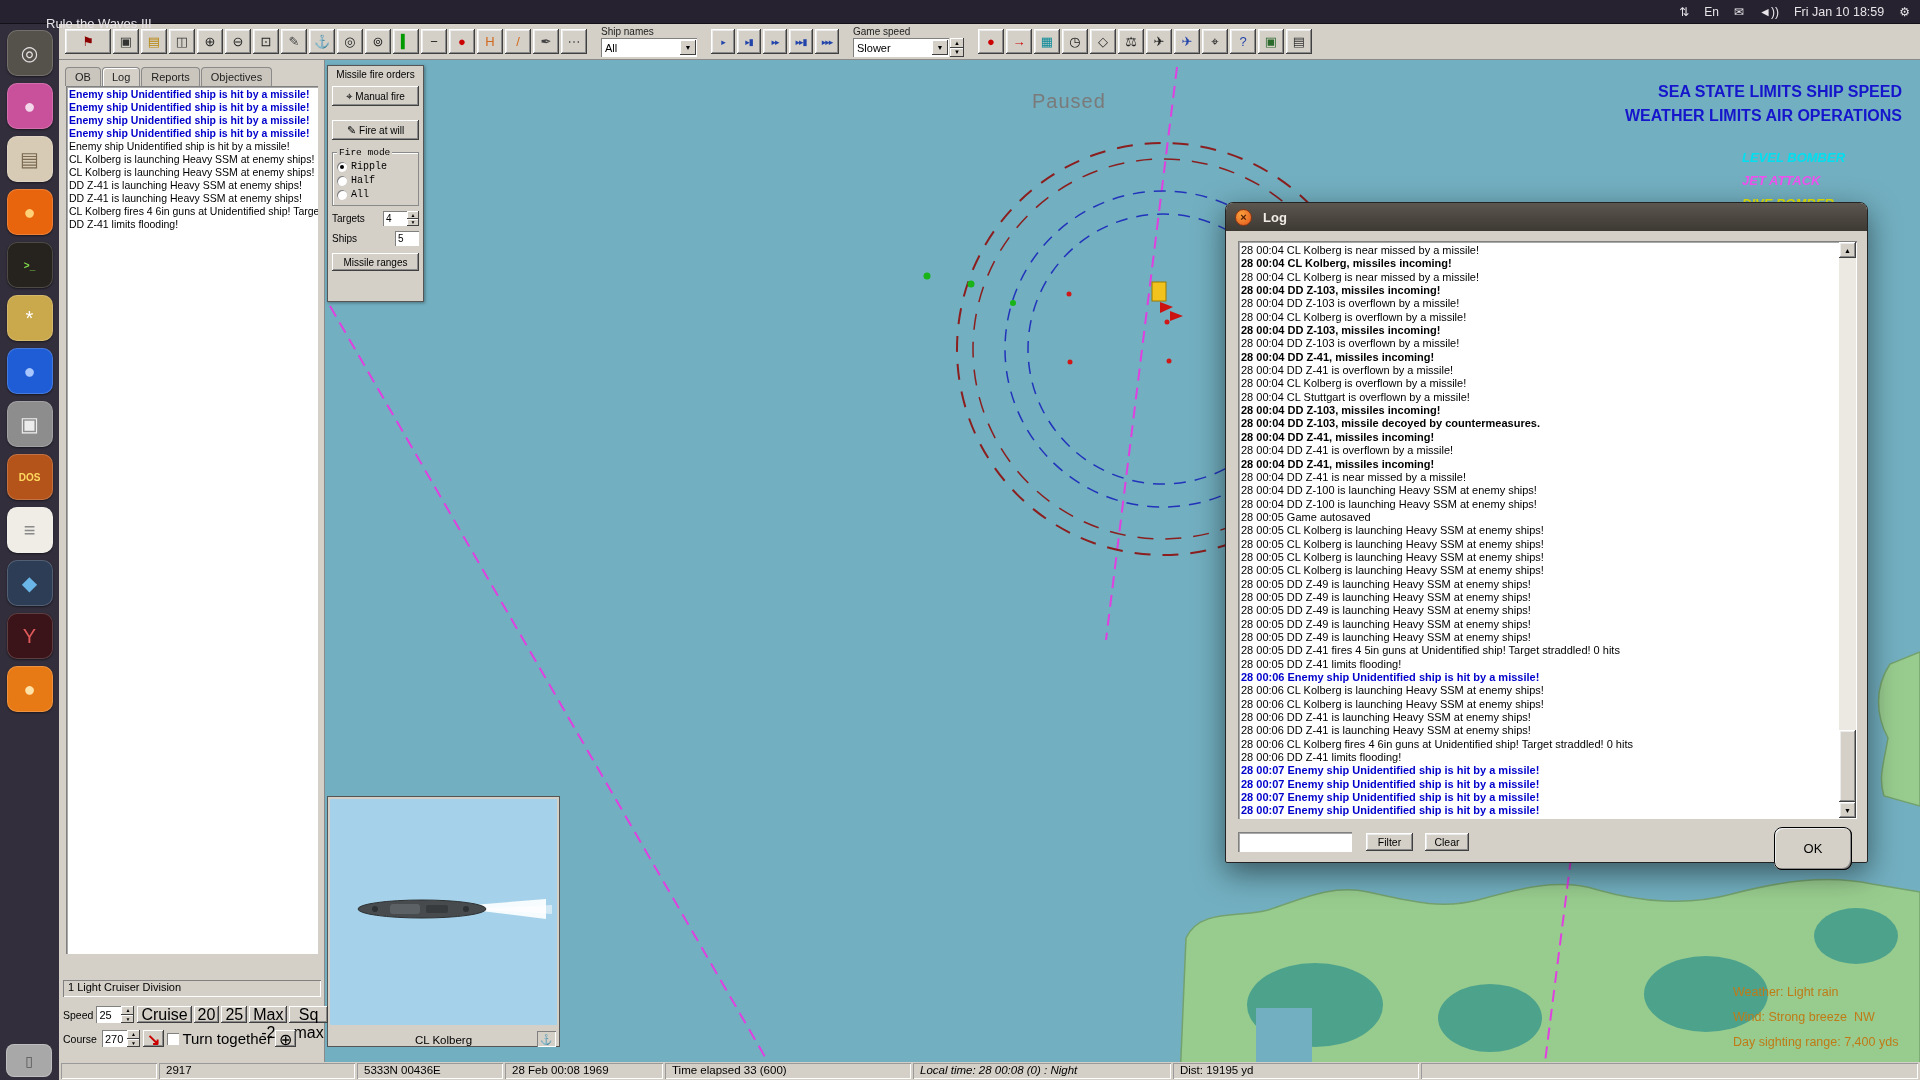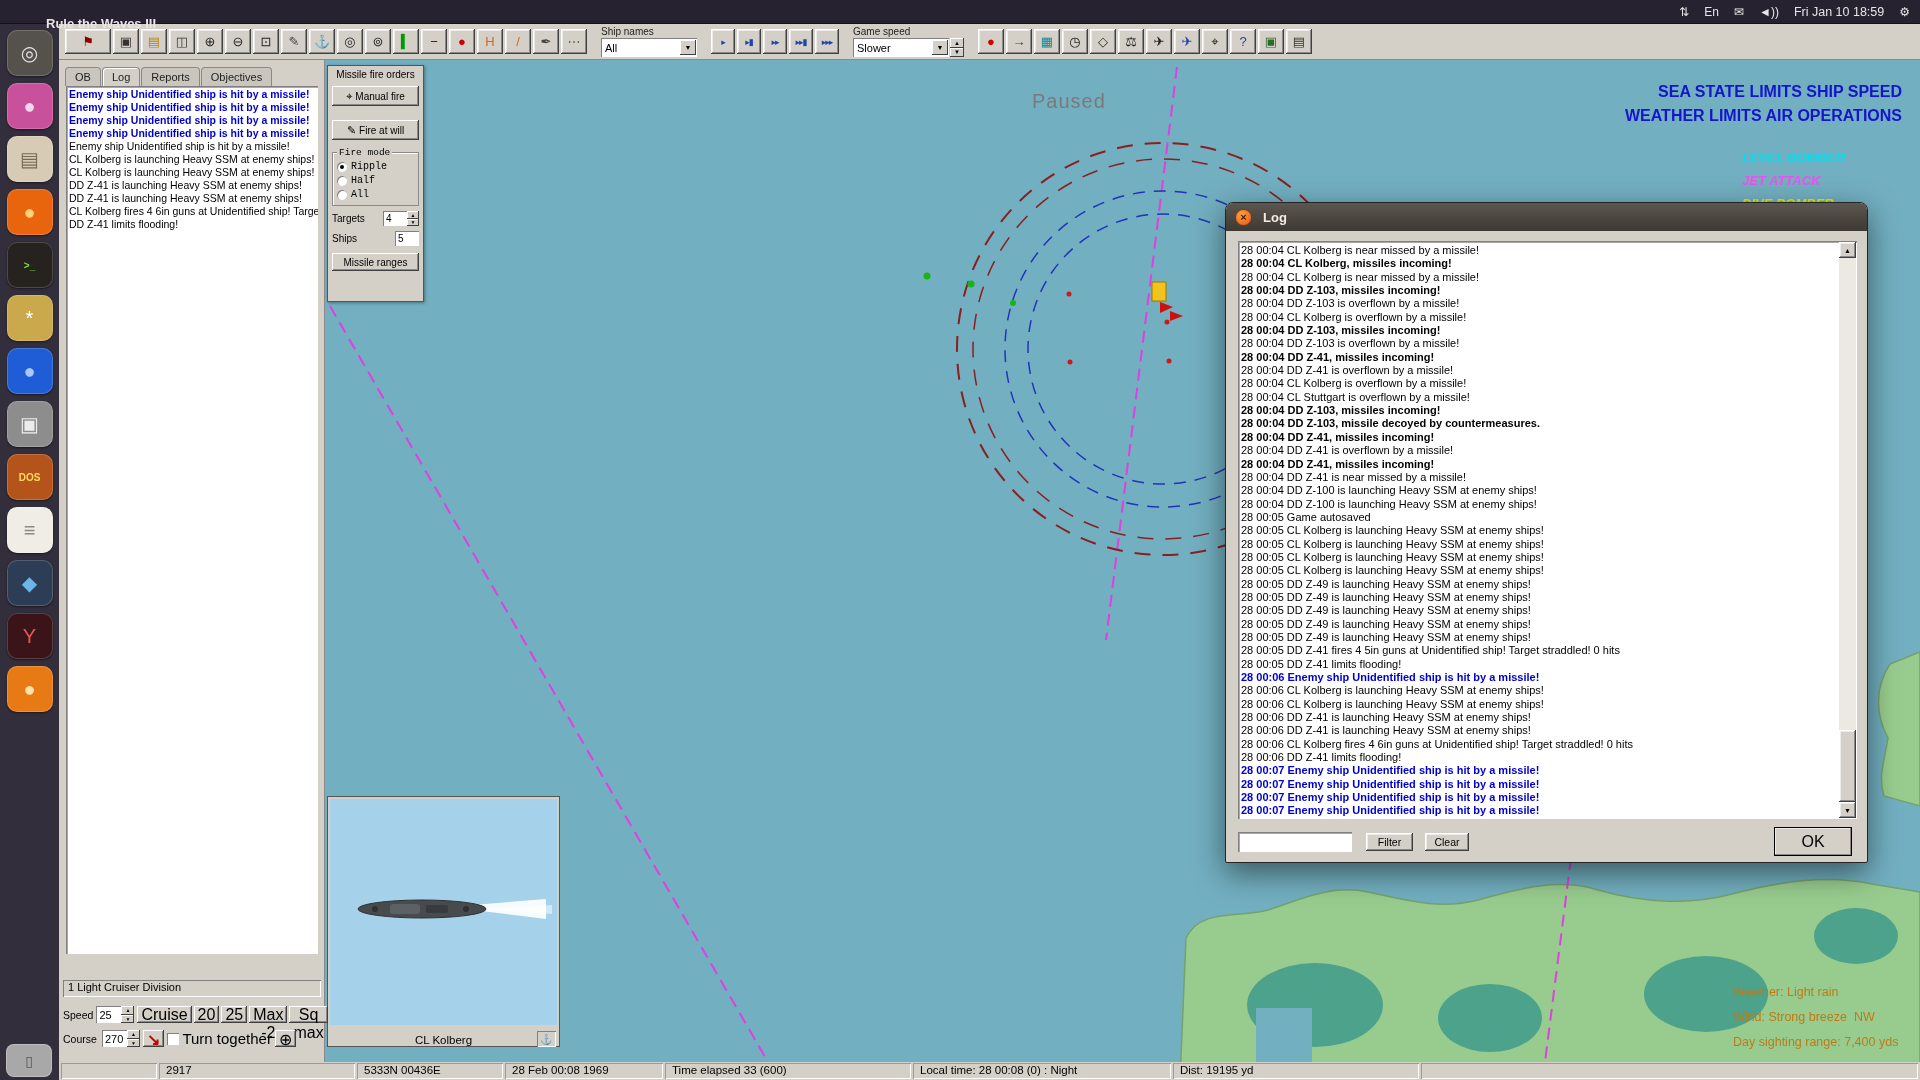--- a/index.html
+++ b/index.html
@@ -18,21 +18,21 @@
   .warn{font-size:16px;font-weight:bold;color:#1515cc;line-height:24px;}
   #air-legend{position:absolute;left:1742px;top:146px;z-index:2;}
   .legend{font-size:13px;font-weight:bold;line-height:23px;font-style:italic;}
   #weather{position:absolute;left:1733px;top:980px;z-index:2;}
   .wline{font-size:12.5px;color:#bf7a16;line-height:25px;white-space:pre;}
 
   
   #topbar{position:absolute;left:0;top:0;width:1920px;height:24px;background:#262230;color:#e8e4e8;
           z-index:30;display:flex;align-items:center;justify-content:space-between;font-size:13px;
           border-bottom:1px solid #141018;box-sizing:border-box;}
-  #topbar .title{margin-left:46px;font-weight:bold;margin-top:24px;}
+  #topbar .title{margin-left:46px;font-weight:normal;margin-top:24px;}
   .tbright{display:flex;align-items:center;gap:15px;margin-right:10px;}
   .ind{font-size:12px;}
   .ind.clock{font-size:12.5px;}
 
   
   #dock{position:absolute;left:0;top:24px;width:59px;height:1056px;background:#322e3c;z-index:29;
         box-sizing:border-box;padding-top:6px;}
   #dock-items{display:flex;flex-direction:column;align-items:center;gap:7px;}
   .dock-tile{width:46px;height:46px;border-radius:10px;display:flex;align-items:center;justify-content:center;
              font-size:20px;box-shadow:inset 0 0 0 1px rgba(255,255,255,.18),0 1px 2px rgba(0,0,0,.5);}
@@ -130,29 +130,29 @@
   .lw-row.blue{color:#0000cc;font-weight:bold;}
   .lw-scroll{position:absolute;right:1px;top:1px;width:17px;bottom:1px;background:#ece9e2;display:flex;flex-direction:column;}
   .sb-btn{height:16px;font-size:7px;display:flex;align-items:center;justify-content:center;}
   .sb-track{flex:1;position:relative;}
   .sb-thumb{position:absolute;left:0;width:17px;height:72px;bottom:0;}
   .lw-filter{position:absolute;left:12px;top:601px;width:114px;height:20px;border:none;font-size:11px;
              padding:0 4px;font-family:inherit;box-sizing:border-box;}
   .lw-btn{position:absolute;top:602px;height:18px;font-size:10.5px;}
   #filter-btn{left:140px;width:47px;}
   #clear-btn{left:199px;width:44px;}
-  .lw-ok{position:absolute;right:15px;top:596px;width:78px;height:29px;font-size:16px;outline:1px solid #000;outline-offset:-1px;}
+  .lw-ok{position:absolute;right:15px;top:596px;width:78px;height:43px;font-size:13px;outline:1px solid #000;outline-offset:-1px;border-radius:8px;}
 
   
   #statusbar{position:absolute;left:59px;top:1062px;width:1861px;height:18px;background:#d4d0c8;z-index:20;
              display:flex;gap:2px;padding:1px 2px;box-sizing:border-box;font-size:11.5px;}
   .scell{box-shadow:inset 1px 1px #9a9a9a,inset -1px -1px #fff;padding:1px 7px;white-space:nowrap;
          overflow:hidden;box-sizing:border-box;}
   .c0{width:96px;}.c1{width:196px;}.c2{width:146px;}.c3{width:158px;}.c4{width:246px;}
-  .c5{width:258px;}.c6{width:246px;}.c7{flex:1;}
+  .c5{width:258px;font-style:italic;}.c6{width:246px;}.c7{flex:1;}
 </style>
 </head>
 <body>
 
 <svg id="map" width="1920" height="1080" viewBox="0 0 1920 1080">
   <rect x="0" y="0" width="1920" height="1080" fill="#72afc0"></rect>
 
   <path d="M1180,1080 L1186,938 C1200,908 1240,918 1268,910 C1300,900 1330,884 1368,892 C1405,900 1440,910 1478,900
            C1520,888 1560,878 1598,890 C1640,902 1688,906 1732,894 C1778,882 1826,874 1872,884 L1920,892 L1920,1080 Z" fill="#98cc8e" stroke="#74a26e" stroke-width="1.5"></path>
   <path d="M1920,652 L1890,664 C1874,688 1876,716 1888,738 C1884,762 1878,778 1884,796 L1920,806 Z" fill="#98cc8e" stroke="#74a26e" stroke-width="1.5"></path>

